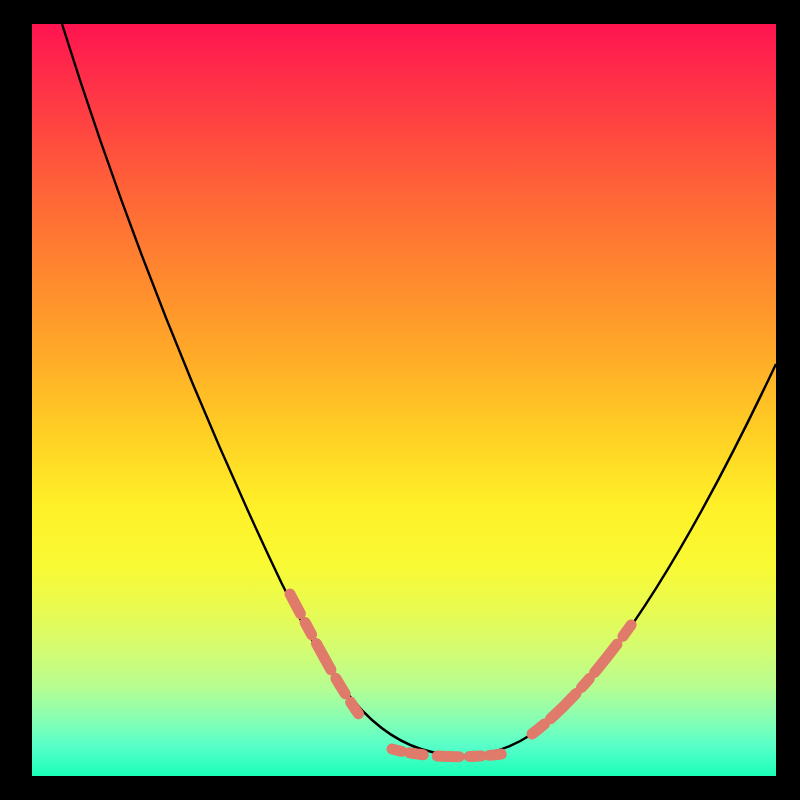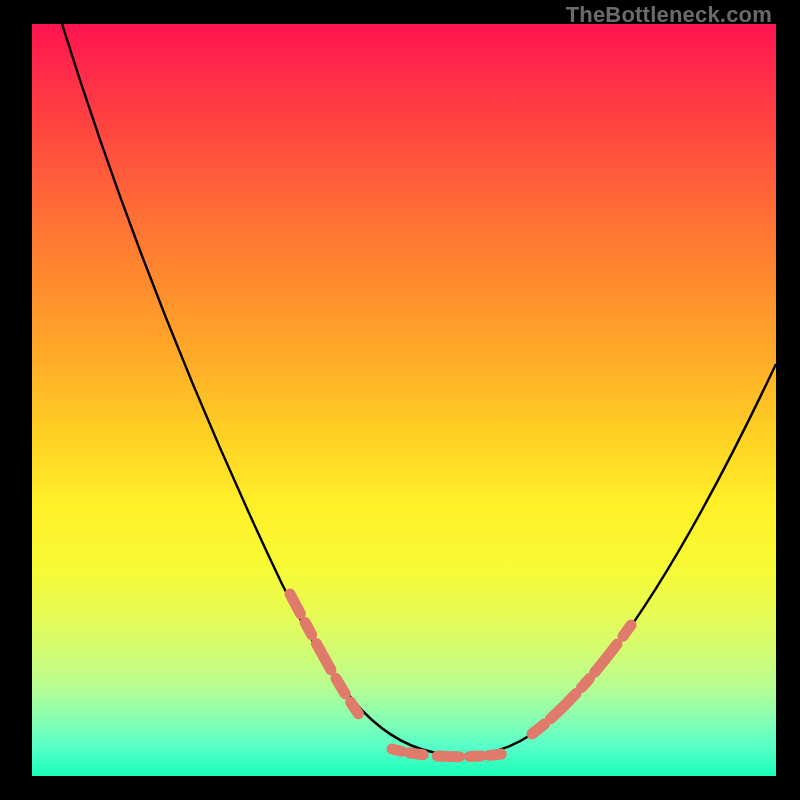--- a/index.html
+++ b/index.html
@@ -50,21 +50,20 @@
     top: 0;
     width: 100%;
     height: 100%;
   }
 </style>
 </head>
 <body>
 
 <div class="frame">
 
-  <div class="watermark">TheBottleneck.com</div>
 
   <div class="plot-area">
 
     <svg class="curve-svg" viewBox="0 0 744 752" preserveAspectRatio="none">
 
       <path d="M 30 0
                C 80 160, 150 350, 250 560
                C 300 660, 340 715, 400 728
                C 440 736, 470 730, 500 710
                C 560 670, 640 560, 744 340" fill="none" stroke="#000" stroke-width="2.4"></path>

